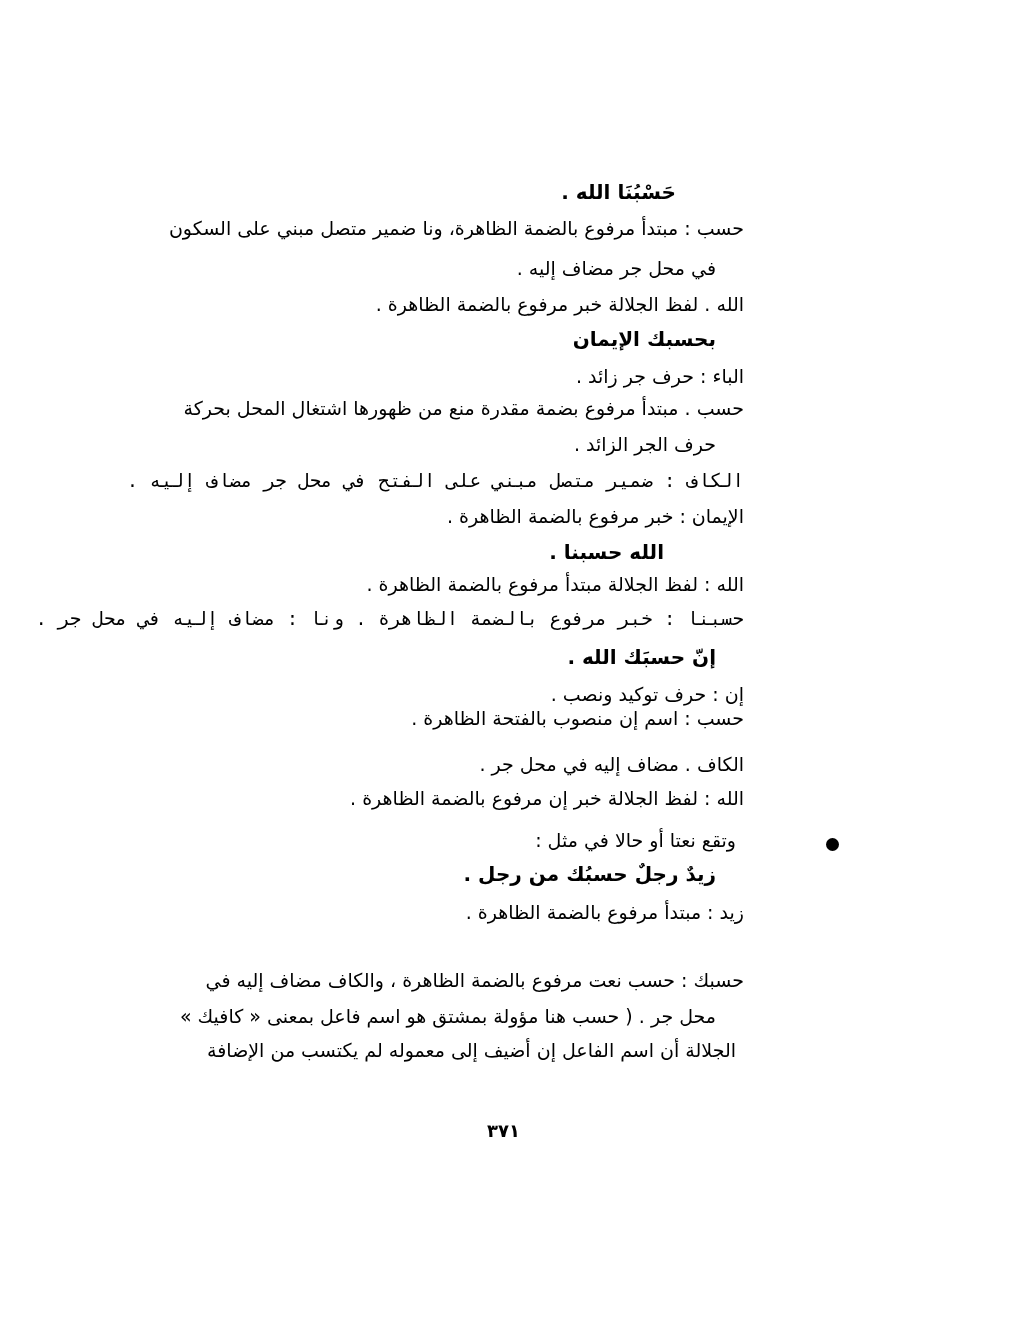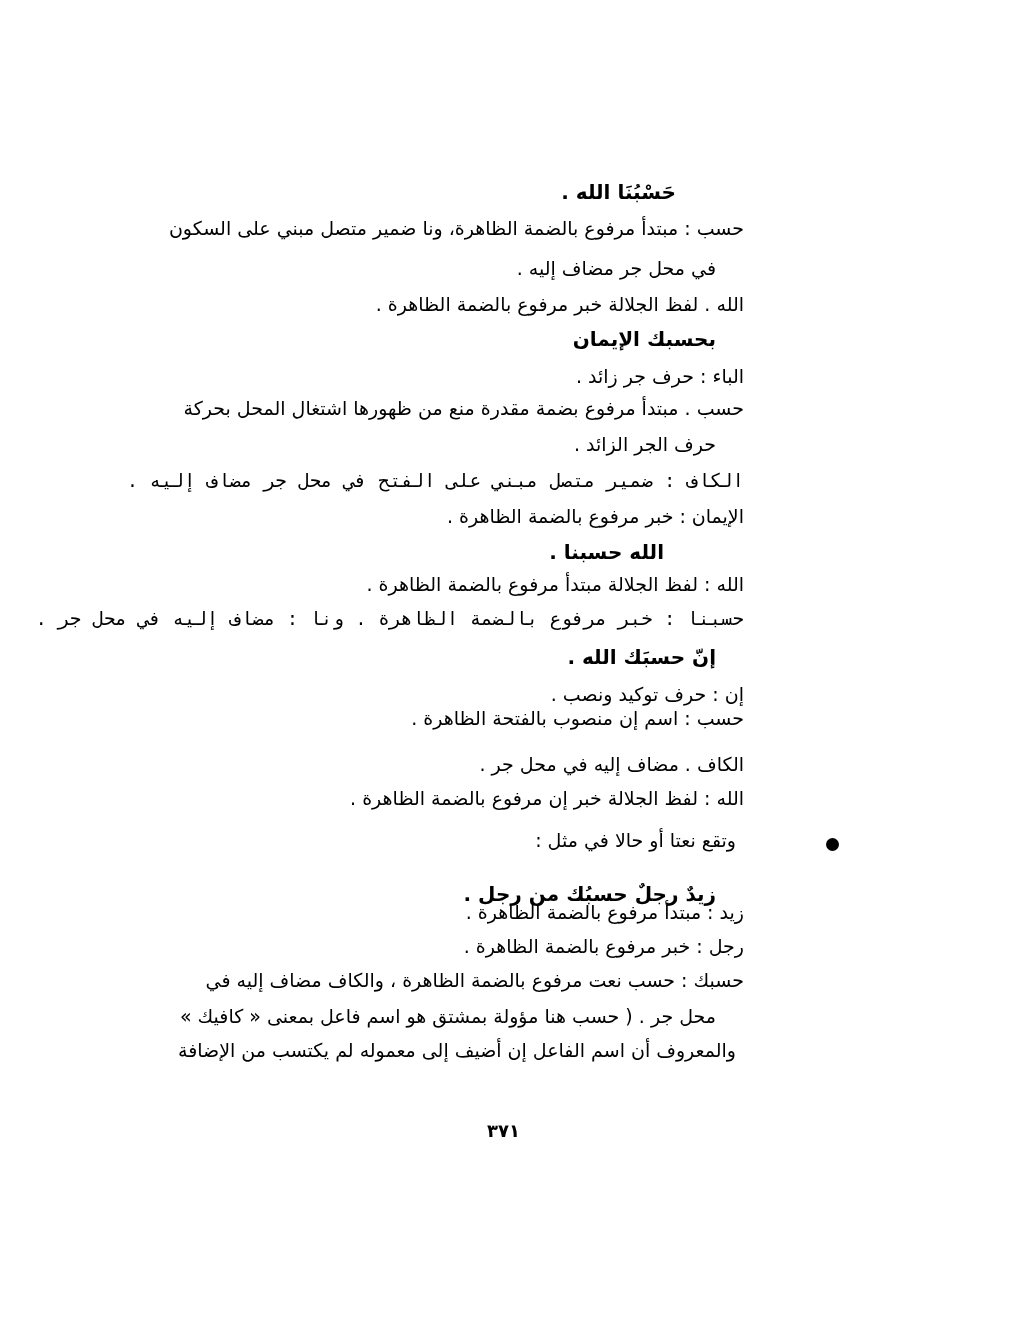--- a/index.html
+++ b/index.html
@@ -30,20 +30,19 @@
   <div class="line heading" style="right:280px; top:538px;">الله حسبنا .</div>
   <div class="line" style="right:200px; top:570px;">الله : لفظ الجلالة مبتدأ مرفوع بالضمة الظاهرة .</div>
   <div class="line" style="right:200px; top:606px;font-family:Liberation Mono, monospace;">حسبنا : خبر مرفوع بالضمة الظاهرة . ونا : مضاف إليه في محل جر .</div>
   <div class="line heading" style="right:228px; top:643px;">إنّ حسبَك الله .</div>
   <div class="line" style="right:200px; top:680px;">إن : حرف توكيد ونصب .</div>
   <div class="line" style="right:200px; top:704px;">حسب : اسم إن منصوب بالفتحة الظاهرة .</div>
   <div class="line" style="right:200px; top:750px;">الكاف . مضاف إليه في محل جر .</div>
   <div class="line" style="right:200px; top:784px;">الله : لفظ الجلالة خبر إن مرفوع بالضمة الظاهرة .</div>
   <div class="bullet" style="left:826px; top:838px;"></div>
   <div class="line" style="right:208px; top:826px;">وتقع نعتا أو حالا في مثل :</div>
-  <div class="line heading" style="right:228px; top:860px;margin-top:20px;">زيدٌ رجلٌ حسبُك من رجل .</div>
+  <div class="line heading" style="right:228px; top:860px;">زيدٌ رجلٌ حسبُك من رجل .</div>
   <div class="line" style="right:200px; top:898px;">زيد : مبتدأ مرفوع بالضمة الظاهرة .</div>
-  <div class="line" style="right:200px; top:932px;">رجل : خبر مرفوع بالضمة الظاهرة .</div>
   <div class="line" style="right:200px; top:966px;">حسبك : حسب نعت مرفوع بالضمة الظاهرة ، والكاف مضاف إليه في</div>
   <div class="line" style="right:228px; top:1002px;">محل جر . ( حسب هنا مؤولة بمشتق هو اسم فاعل بمعنى « كافيك »</div>
-  <div class="line" style="right:208px; top:1036px;">والمعروف أن اسم الفاعل إن أضيف إلى معموله لم يكتسب من الإضافة</div>
+  <div class="line" style="right:208px; top:1036px;">الجلالة أن اسم الفاعل إن أضيف إلى معموله لم يكتسب من الإضافة</div>
   <div class="pagenum" style="left:487px; top:1096px;">٣٧١</div>
 </div>
 
 </body></html>

